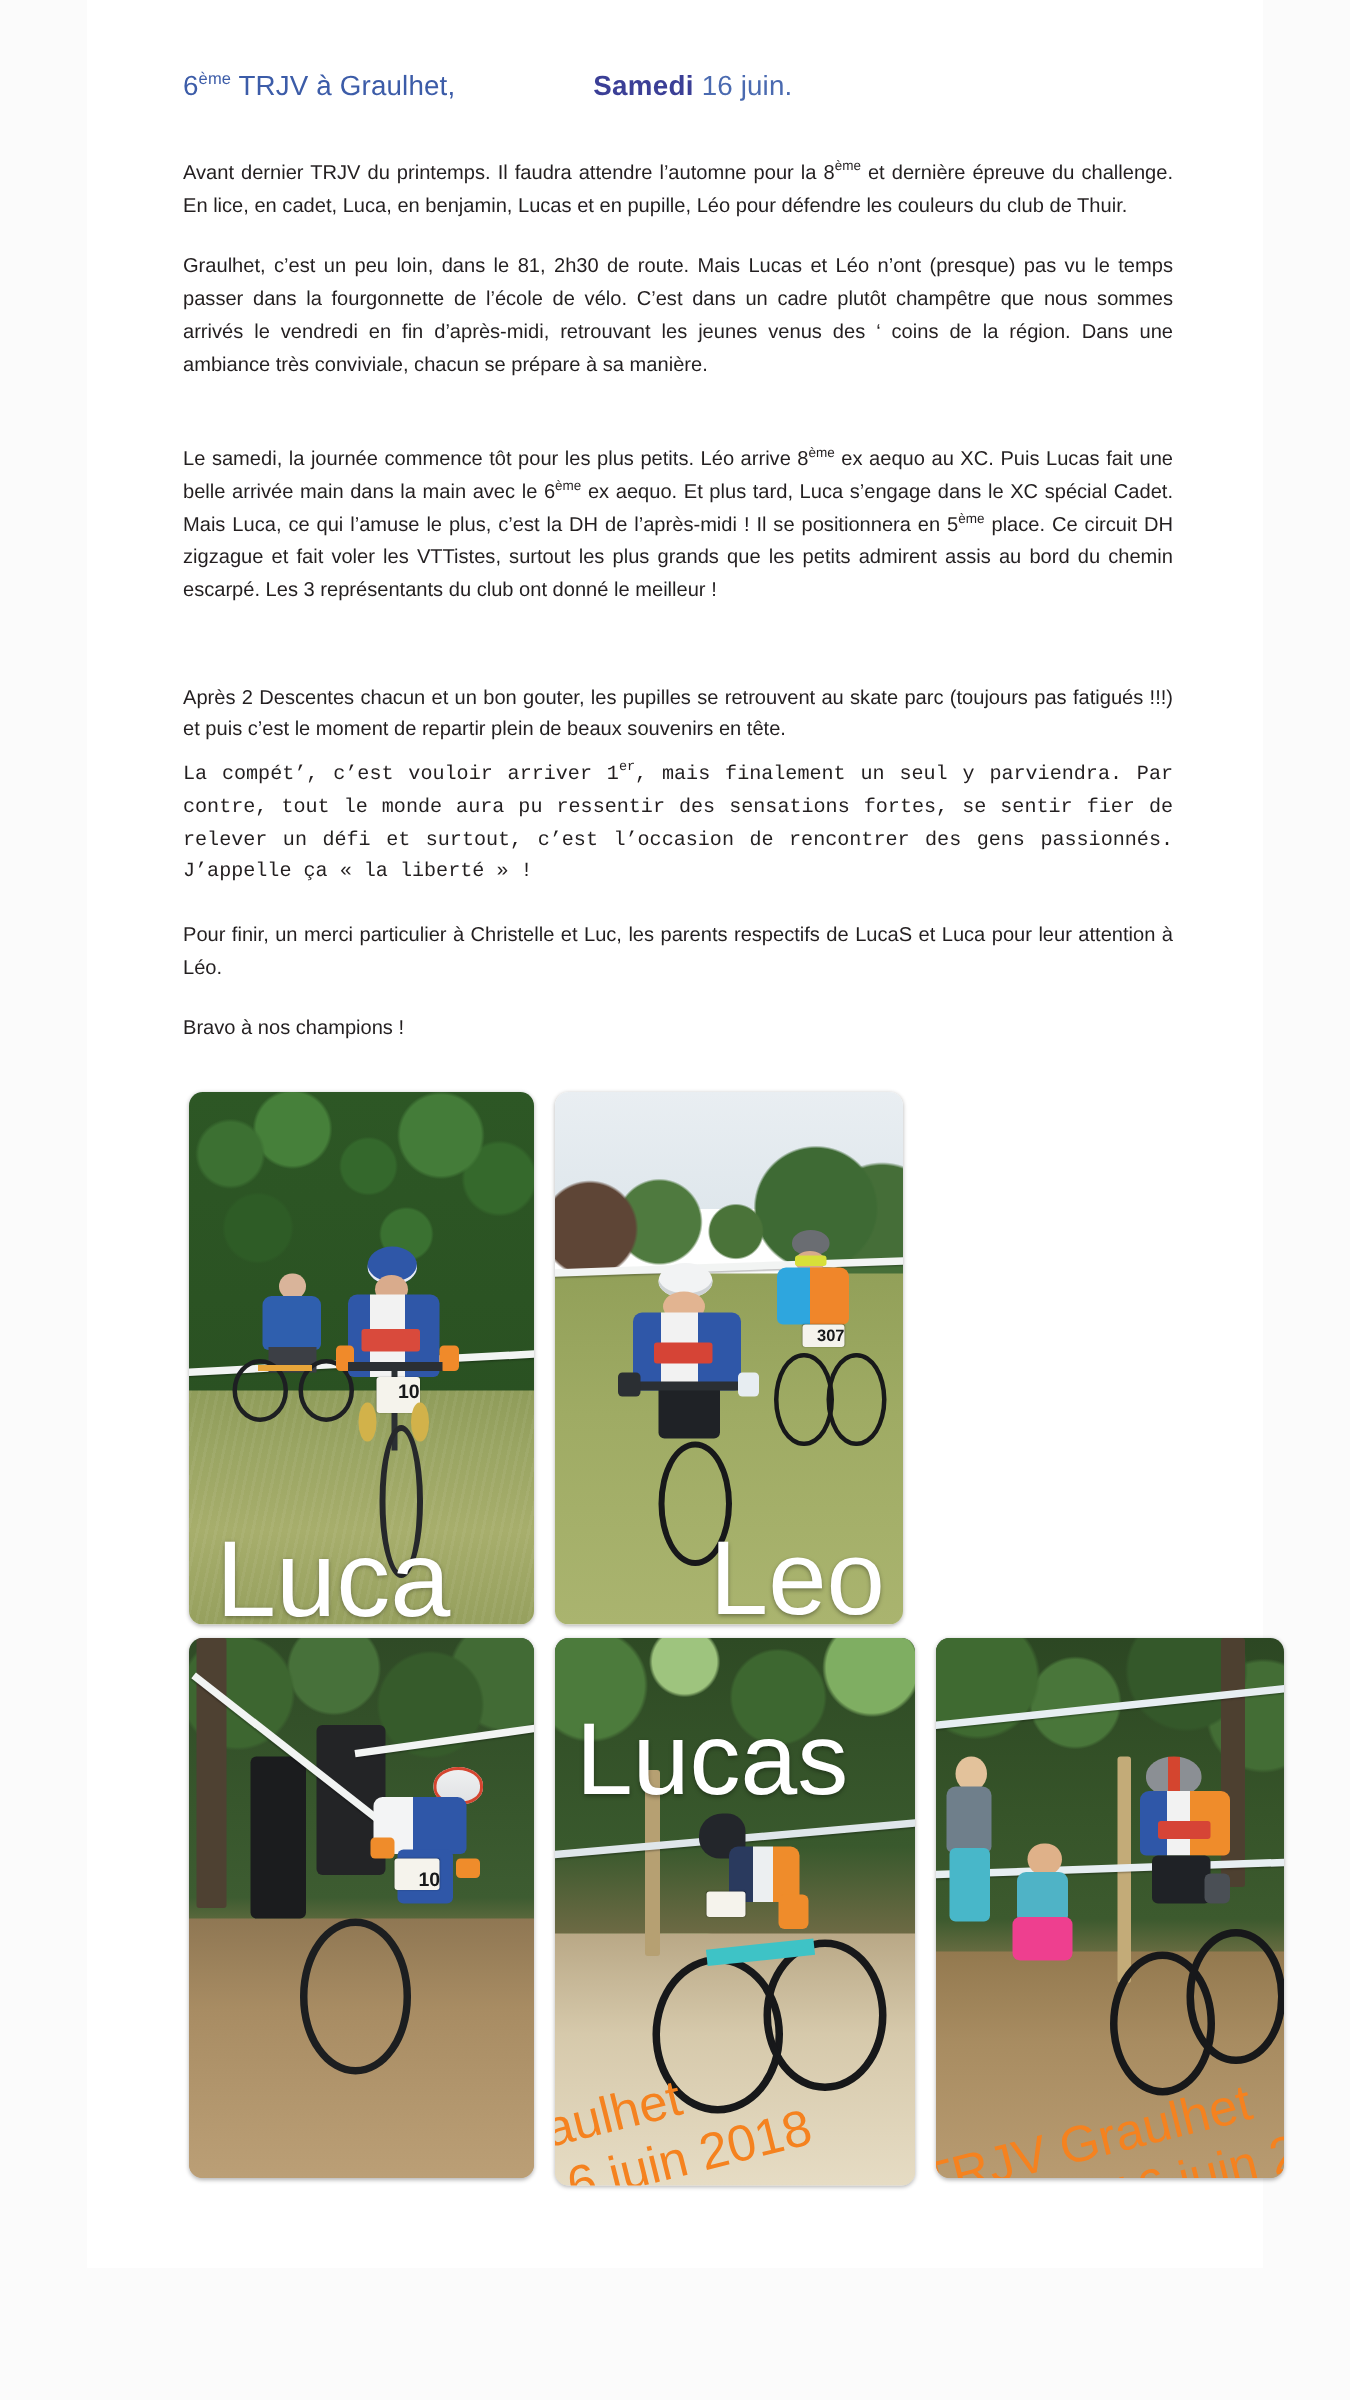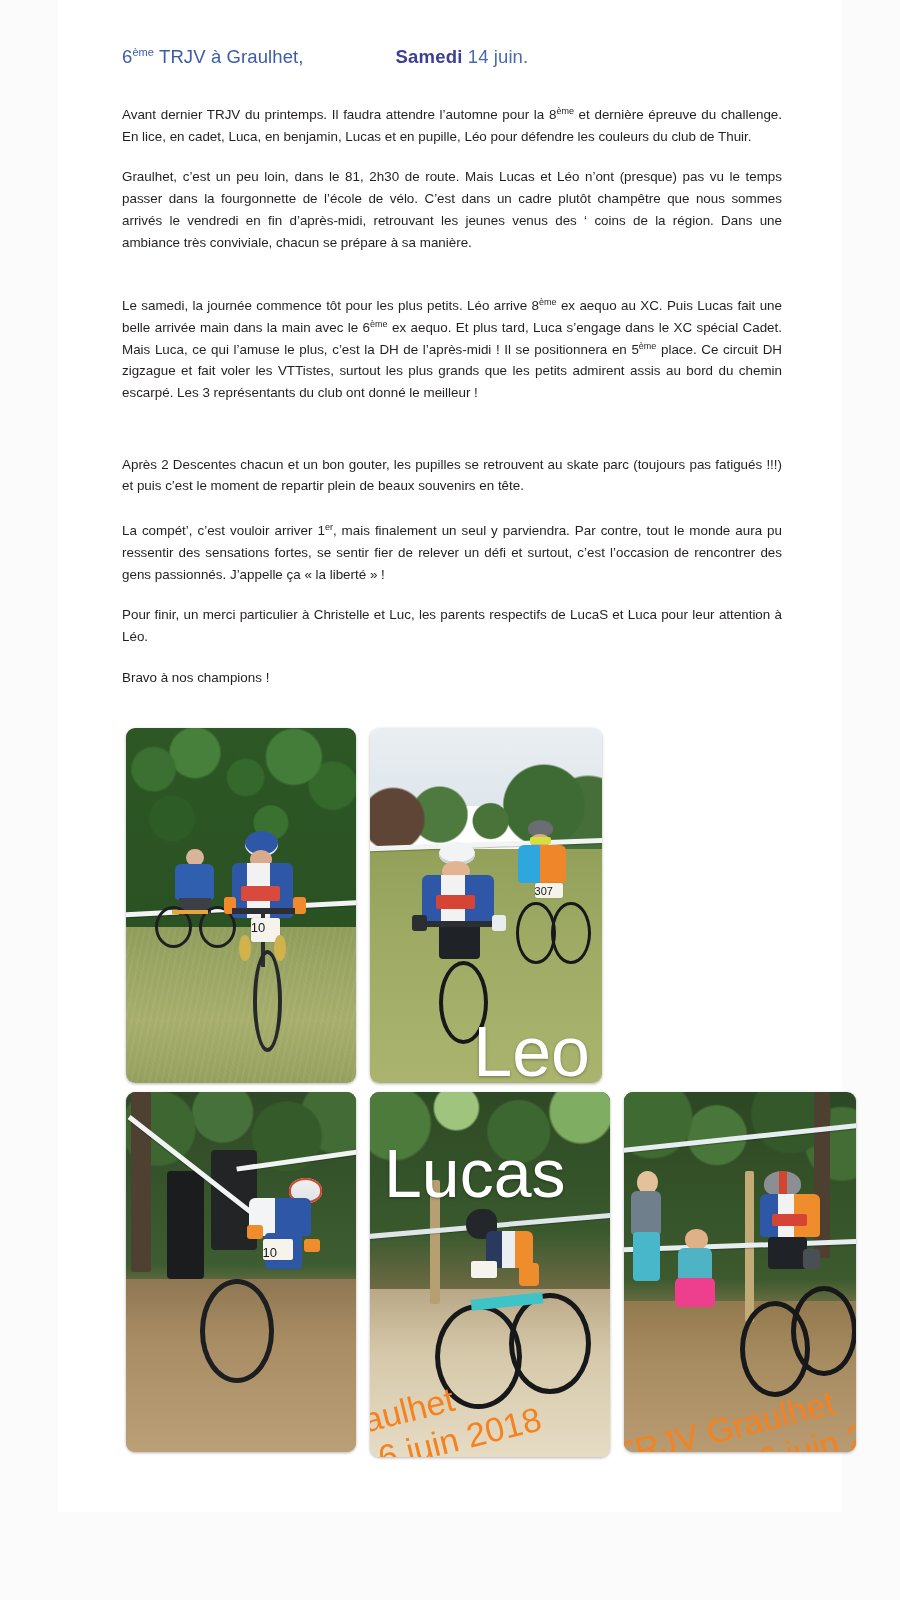--- a/index.html
+++ b/index.html
@@ -64,21 +64,21 @@
   }
   .para .sup {
     font-size: 9px;
     vertical-align: super;
     line-height: 0;
   }
   .p1 { margin-top: 36px; }
   .p2 { margin-top: 19px; }
   .p3 { margin-top: 42px; }
   .p4 { margin-top: 50px; }
-  .p5 { margin-top: 23px; }
+  .p5 { margin-top: 9px; font-family: Liberation Mono, monospace; }
   .p6 { margin-top: 19px; }
   .p7 { margin-top: 19px; }
   .p8 { margin-top: 19px; }
 
   
   .gallery {
     position: absolute;
     left: 68px;
     top: 728px;
     width: 732px;
@@ -189,21 +189,21 @@
               background:linear-gradient(#93794f,#a88c61 40%,#b89b71 100%); }
 
   
   .rider { position:absolute; }
   .helmet { position:absolute; border-radius:50% 50% 45% 45%; }
   .jersey { position:absolute; border-radius:6px 6px 4px 4px; }
   .wheel  { position:absolute; border-radius:50%; border:3px solid #17181a; background:transparent; }
   .frame  { position:absolute; background:#2b2f33; }
   .numberplate {
     position:absolute; background:#f5f3ec; border-radius:2px;
-    color:#17181a; font-weight:normal; text-align:left;
+    color:#17181a; font-weight:bold; text-align:right;
     font-family:"Liberation Sans", sans-serif;
     box-shadow:0 0 1px rgba(0,0,0,.4);
   }
 
   
   .name-overlay {
     position: absolute;
     color: #ffffff;
     font-family: "Liberation Sans", sans-serif;
     font-weight: 400;
@@ -234,21 +234,21 @@
   }
 </style>
 </head>
 <body>
 
 <div class="page">
 
   <div class="content">
 
     <div class="title">
-      <span>6</span><span class="sup">ème</span><span> TRJV à Graulhet,</span><span class="gap"></span><span class="samedi">Samedi</span><span class="date"> 14 juin.</span>
+      <span>6</span><span class="sup">ème</span><span> TRJV à Graulhet,</span><span class="gap"></span><span class="samedi">Samedi</span><span class="date"> 16 juin.</span>
     </div>
 
     <p class="para p1">
       <span>Avant dernier TRJV du printemps. Il faudra attendre l’automne pour la 8</span><span class="sup">ème</span><span> et dernière épreuve du challenge. En lice, en cadet, Luca, en benjamin, Lucas et en pupille, Léo pour défendre les couleurs du club de Thuir.</span>
     </p>
 
     <p class="para p2">Graulhet, c’est un peu loin, dans le 81, 2h30 de route. Mais Lucas et Léo n’ont (presque) pas vu le temps passer dans la fourgonnette de l’école de vélo. C’est dans un cadre plutôt champêtre que nous sommes arrivés le vendredi en fin d’après-midi, retrouvant les jeunes venus des ‘ coins de la région. Dans une ambiance très conviviale, chacun se prépare à sa manière.</p>
 
     <p class="para p3">
       <span>Le samedi, la journée commence tôt pour les plus petits. Léo arrive 8</span><span class="sup">ème</span><span> ex aequo au XC. Puis Lucas fait une belle arrivée main dans la main avec le 6</span><span class="sup">ème</span><span> ex aequo. Et plus tard, Luca s’engage dans le XC spécial Cadet. Mais Luca, ce qui l’amuse le plus, c’est la DH de l’après-midi ! Il se positionnera en 5</span><span class="sup">ème</span><span> place. Ce circuit DH zigzague et fait voler les VTTistes, surtout les plus grands que les petits admirent assis au bord du chemin escarpé. Les 3 représentants du club ont donné le meilleur !</span>
@@ -295,20 +295,21 @@
             <div class="blob" style="left:6%; top:31%; width:13%; height:8%; background:#f08a2a; border-radius:3px;"></div>
             <div class="blob" style="left:78%; top:31%; width:13%; height:8%; background:#f08a2a; border-radius:3px;"></div>
             <div class="frame" style="left:14%; top:36%; width:66%; height:3%;"></div>
             <div class="frame" style="left:44%; top:38%; width:5%; height:26%;"></div>
             <div class="numberplate" style="left:34%; top:41%; width:30%; height:11%; font-size:13px; line-height:1.5;">10</div>
             <div class="blob" style="left:22%; top:49%; width:12%; height:12%; background:#d2b24a;"></div>
             <div class="blob" style="left:58%; top:49%; width:12%; height:12%; background:#d2b24a;"></div>
             <div class="wheel" style="left:36%; top:56%; width:22%; height:44%; border-color:#26282b; border-width:4px;"></div>
           </div>
         </div>
+        <div class="name-overlay ov-luca">Luca</div>
       </div>
 
 
       <div class="photo cell-c">
         <div class="scene">
           <div class="sky p3-sky"></div>
           <div class="p3-trees"></div>
           <div class="p3-grass"></div>
           <div class="tape" style="left:-4%; top:32%; width:112%; transform:rotate(-2deg);"></div>
 

